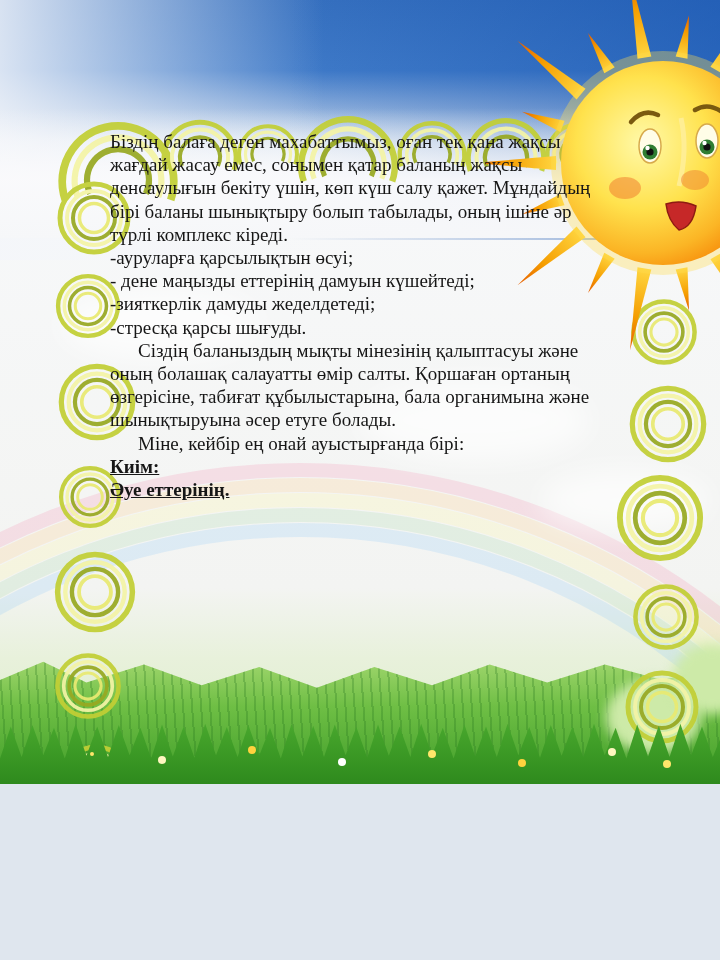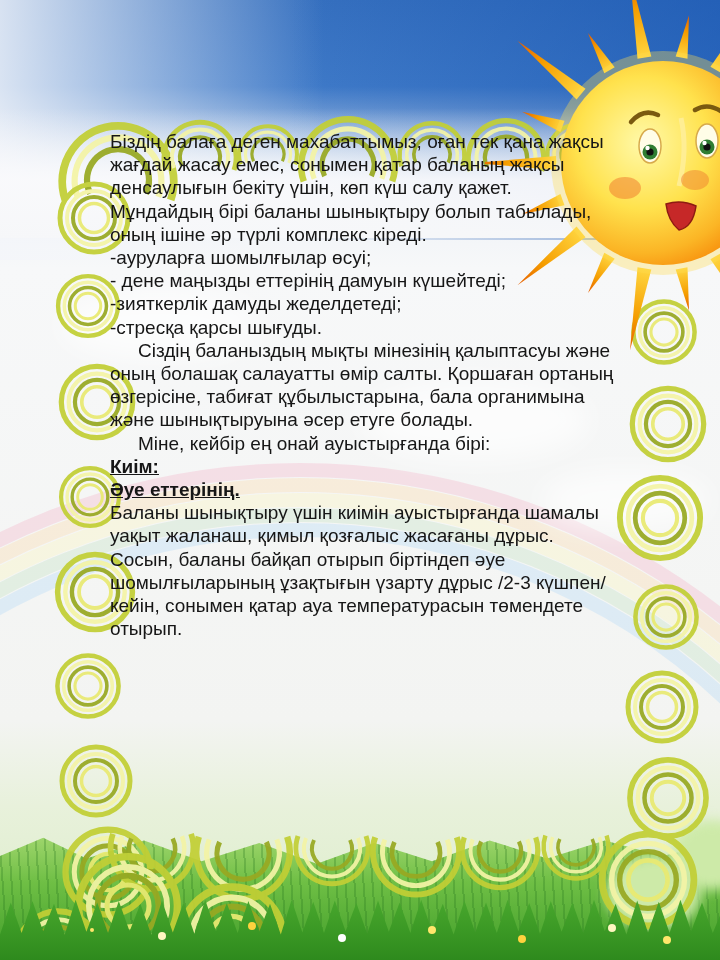--- a/index.html
+++ b/index.html
@@ -1,17 +1,17 @@
 <!DOCTYPE html>
 <html><head>
 <meta charset="utf-8">
 <style>
   html,body{margin:0;padding:0;background:#dfe6ee;}
-  .page{position:relative;width:720px;height:960px;overflow:hidden;
-        font-family:Liberation Sans, sans-serif;}
+  .page{position:relative;width:720px;height:784px;overflow:hidden;
+        font-family:Liberation Serif, serif;}
   
   .bg{position:absolute;inset:0;
     background:
       linear-gradient(to left, rgba(18,80,175,.50) 0%, rgba(18,80,175,0) 60%) 0 0/100% 240px no-repeat,
       linear-gradient(to right, rgba(244,246,250,.85) 0%, rgba(244,246,250,0) 45%) 0 0/100% 260px no-repeat,
       linear-gradient(to bottom,#3670bf 0%,#3f7ac8 9%,#8fb0dc 14%,#d3e0ee 18%,
         #f0f3f7 22%,#f7f8f9 28%,#f3f4f2 75%,#e8f1db 84%,#d9ecc6 100%);}
   .fog{position:absolute;left:0;top:108px;width:720px;height:130px;
     background:linear-gradient(to bottom,rgba(255,255,255,0) 0%,rgba(250,250,252,.9) 55%,rgba(246,247,249,1) 100%);}
   .cloud{position:absolute;border-radius:50%;background:rgba(255,255,255,.65);filter:blur(14px);}
@@ -182,24 +182,23 @@
       <use href="#eye" transform="translate(165,146)"></use>
       <use href="#eye" transform="translate(222,141)"></use>
       <ellipse cx="140" cy="188" rx="16" ry="11" fill="#f08030" opacity=".55"></ellipse>
       <ellipse cx="210" cy="180" rx="14" ry="10" fill="#f08030" opacity=".5"></ellipse>
       <path d="M181,204 Q196,199 211,206 Q208,227 194,230 Q183,221 181,204 Z" fill="#c62828" stroke="#8e1b12" stroke-width="1.5"></path>
     </g>
   </svg>
 
   <div class="content">
     <p class="para">Біздің  балаға деген махабаттымыз, оған тек қана жақсы жағдай жасау емес, сонымен қатар баланың жақсы денсаулығын бекіту үшін, көп күш салу қажет. Мұндайдың бірі баланы шынықтыру болып табылады, оның ішіне  әр түрлі комплекс кіреді.</p>
-    <p class="para">-ауруларға шомылғылар өсуі;</p>
+    <p class="para">-ауруларға қарсылықтын өсуі;</p>
     <p class="para">- дене маңызды еттерінің  дамуын күшейтеді;</p>
     <p class="para">-зияткерлік дамуды жеделдетеді;</p>
     <p class="para">-стресқа қарсы шығуды.</p>
     <p class="para ind">Сіздің баланыздың мықты мінезінің  қалыптасуы және оның болашақ салауатты өмір салты. Қоршаған ортаның өзгерісіне, табиғат құбылыстарына, бала органимына және шынықтыруына әсер етуге болады.</p>
     <p class="para ind">Міне,  кейбір ең онай ауыстырғанда  бірі:</p>
     <p class="para heading">Киім:</p>
     <p class="para heading">Әуе еттерінің.</p>
-    <p class="para">Баланы шынықтыру үшін  киімін  ауыстырғанда шамалы уақыт жаланаш,  қимыл қозғалыс жасағаны дұрыс. Сосын, баланы байқап отырып  біртіндеп әуе шомылғыларының ұзақтығын үзарту дұрыс /2-3 күшпен/ кейін, сонымен қатар ауа температурасын төмендете отырып.</p>
   </div>
 
 </div>
 
 </body></html>

